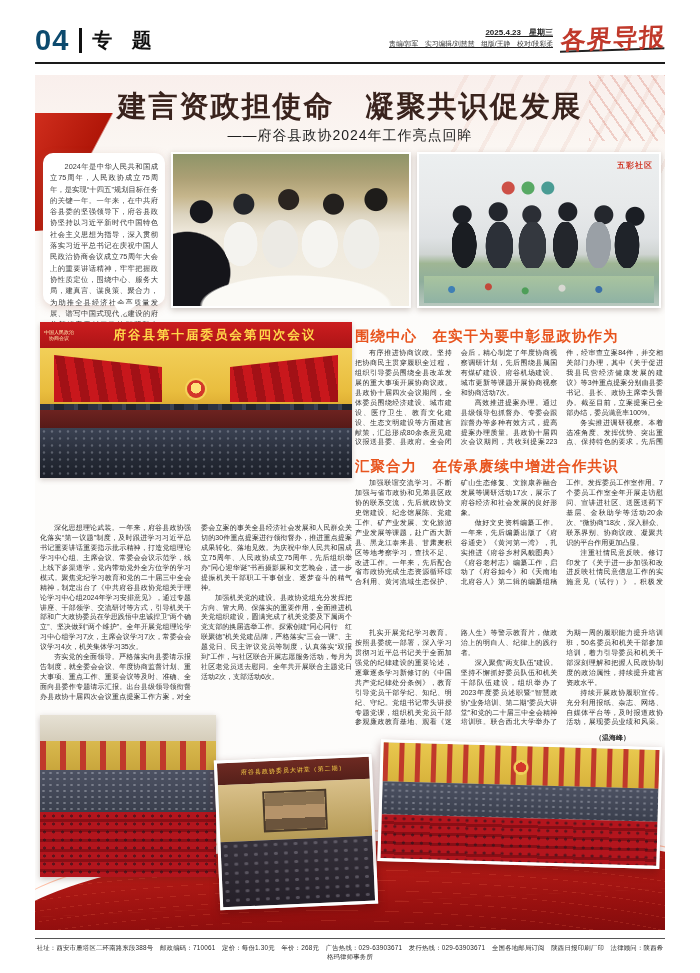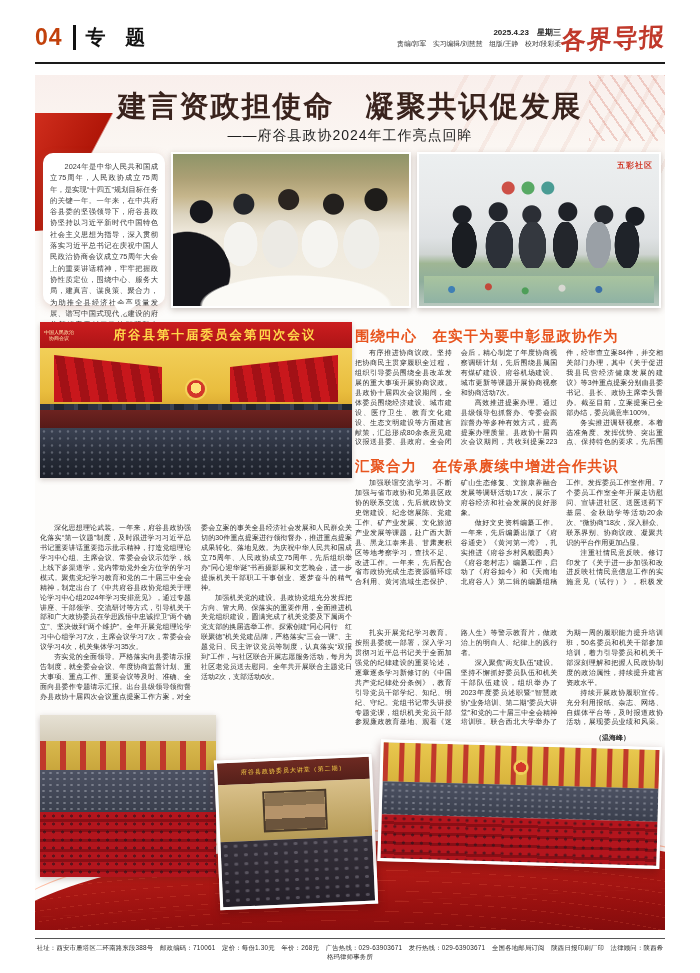--- a/index.html
+++ b/index.html
@@ -2,24 +2,24 @@
 <html><head>
 <meta charset="utf-8">
 <style>
   html,body{margin:0;padding:0;background:#e8e8e8;}
   .page{position:relative;width:700px;height:973px;background:#ffffff;overflow:hidden;
         font-family:"Liberation Sans","DejaVu Sans",sans-serif;color:#222;}
 
   
   .hdr{position:absolute;left:35px;right:35px;top:22px;height:40px;}
   .hdr-left{position:absolute;left:0;top:2px;display:flex;align-items:center;}
-  .pageno{font-size:23px;font-weight:bold;color:#c2410c;letter-spacing:1px;}
+  .pageno{font-size:29px;font-weight:bold;color:#0c4a6e;letter-spacing:1px;}
   .hdr-sep{width:3px;height:25px;background:#111;margin:0 10px;}
   .section-title{font-size:20px;font-weight:bold;color:#111;letter-spacing:7px;}
-  .hdr-right{position:absolute;right:0;top:0;display:flex;align-items:center;gap:0;}
+  .hdr-right{position:absolute;right:0;top:0;display:flex;align-items:center;gap:8px;text-decoration:underline;}
   .hdr-meta{text-align:right;line-height:1.6;}
   .date-line{font-size:8px;color:#222;font-weight:bold;}
   .editors-line{font-size:6.8px;color:#333;}
   .masthead{font-size:25px;font-weight:bold;color:#c0392b;font-family:"DejaVu Serif","Liberation Serif",serif;
             transform:skewX(-6deg) rotate(-2deg);letter-spacing:1px;}
   .hdr-rule{position:absolute;left:35px;right:35px;top:62px;border-top:2px solid #1a1a1a;}
 
   
   .poster{position:absolute;left:35px;top:75px;width:630px;height:855px;overflow:hidden;
           background:linear-gradient(180deg,#f9efec 0px,#fbf6f2 70px,#fdfcfa 120px,#fdfcfb 100%);}

